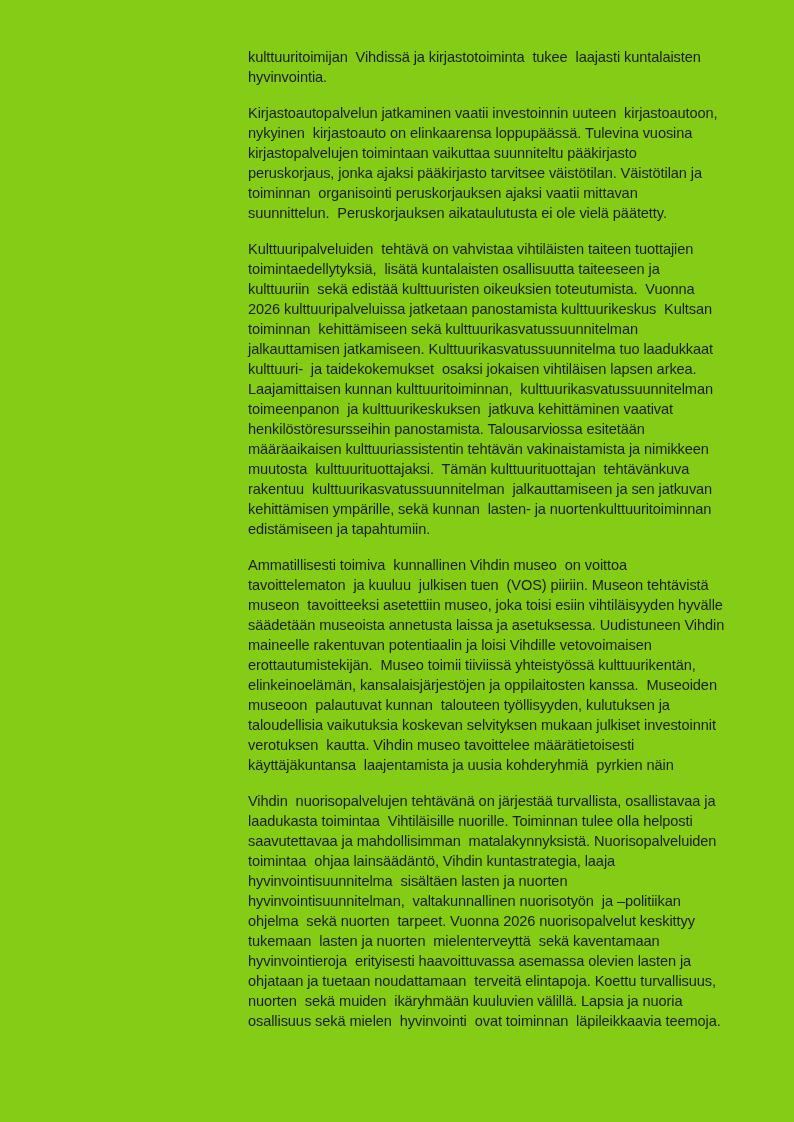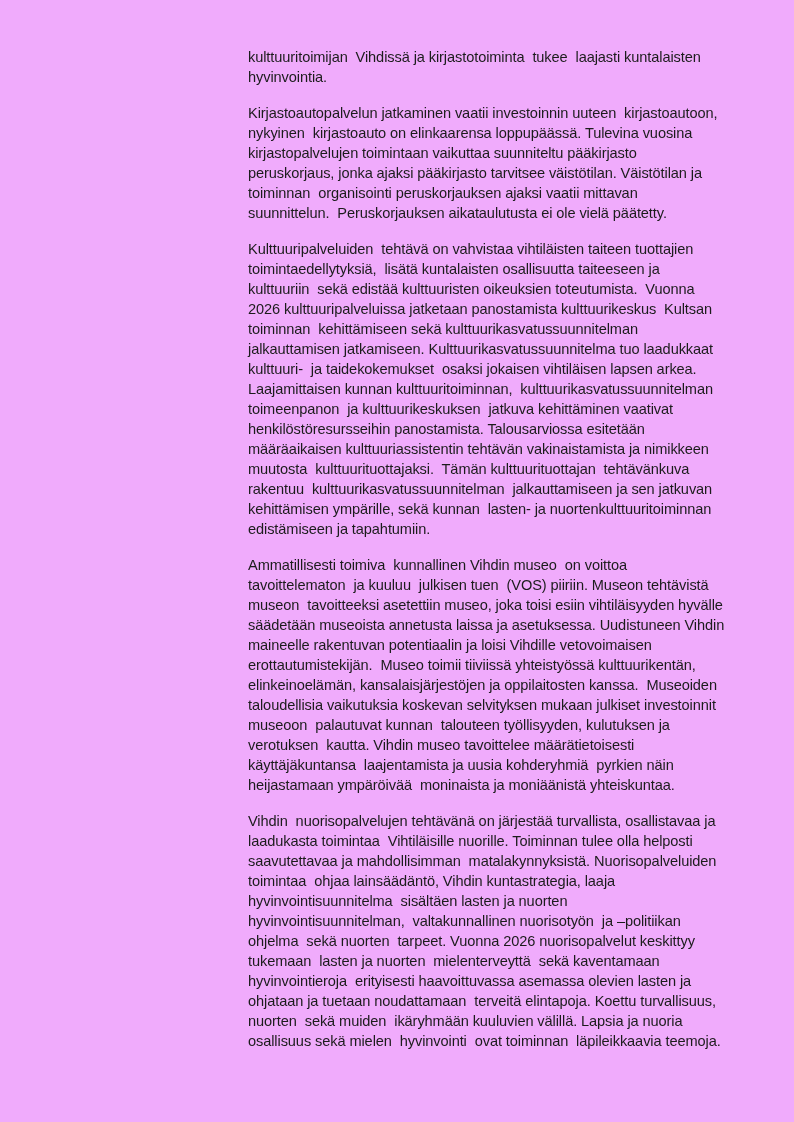--- a/index.html
+++ b/index.html
@@ -4,21 +4,21 @@
 <style>
   html, body {
     margin: 0;
     padding: 0;
     background: #ffffff;
   }
   .page {
     position: relative;
     width: 794px;
     height: 1122px;
-    background: #f0abfc;
+    background: #84cc16;
     overflow: hidden;
     font-family: "Liberation Sans", sans-serif;
   }
   .doc-body {
     position: absolute;
     left: 248px;
     top: 47px;
     width: 505px;
     color: #1c1c1c;
     font-size: 14.6px;
@@ -68,25 +68,24 @@
         <div class="text-line">edistämiseen ja tapahtumiin.</div>
       </div>
       <div class="paragraph">
         <div class="text-line">Ammatillisesti toimiva  kunnallinen Vihdin museo  on voittoa</div>
         <div class="text-line">tavoittelematon  ja kuuluu  julkisen tuen  (VOS) piiriin. Museon tehtävistä</div>
         <div class="text-line">museon  tavoitteeksi asetettiin museo, joka toisi esiin vihtiläisyyden hyvälle</div>
         <div class="text-line">säädetään museoista annetusta laissa ja asetuksessa. Uudistuneen Vihdin</div>
         <div class="text-line">maineelle rakentuvan potentiaalin ja loisi Vihdille vetovoimaisen</div>
         <div class="text-line">erottautumistekijän.  Museo toimii tiiviissä yhteistyössä kulttuurikentän,</div>
         <div class="text-line">elinkeinoelämän, kansalaisjärjestöjen ja oppilaitosten kanssa.  Museoiden</div>
+        <div class="text-line">museoon  palautuvat kunnan  talouteen työllisyyden, kulutuksen ja</div>
         <div class="text-line">taloudellisia vaikutuksia koskevan selvityksen mukaan julkiset investoinnit</div>
-        <div class="text-line">museoon  palautuvat kunnan  talouteen työllisyyden, kulutuksen ja</div>
         <div class="text-line">verotuksen  kautta. Vihdin museo tavoittelee määrätietoisesti</div>
         <div class="text-line">käyttäjäkuntansa  laajentamista ja uusia kohderyhmiä  pyrkien näin</div>
-        <div class="text-line">heijastamaan ympäröivää  moninaista ja moniäänistä yhteiskuntaa.</div>
       </div>
       <div class="paragraph">
         <div class="text-line">Vihdin  nuorisopalvelujen tehtävänä on järjestää turvallista, osallistavaa ja</div>
         <div class="text-line">laadukasta toimintaa  Vihtiläisille nuorille. Toiminnan tulee olla helposti</div>
         <div class="text-line">saavutettavaa ja mahdollisimman  matalakynnyksistä. Nuorisopalveluiden</div>
         <div class="text-line">toimintaa  ohjaa lainsäädäntö, Vihdin kuntastrategia, laaja</div>
         <div class="text-line">hyvinvointisuunnitelma  sisältäen lasten ja nuorten</div>
         <div class="text-line">hyvinvointisuunnitelman,  valtakunnallinen nuorisotyön  ja –politiikan</div>
         <div class="text-line">ohjelma  sekä nuorten  tarpeet. Vuonna 2026 nuorisopalvelut keskittyy</div>
         <div class="text-line">tukemaan  lasten ja nuorten  mielenterveyttä  sekä kaventamaan</div>

